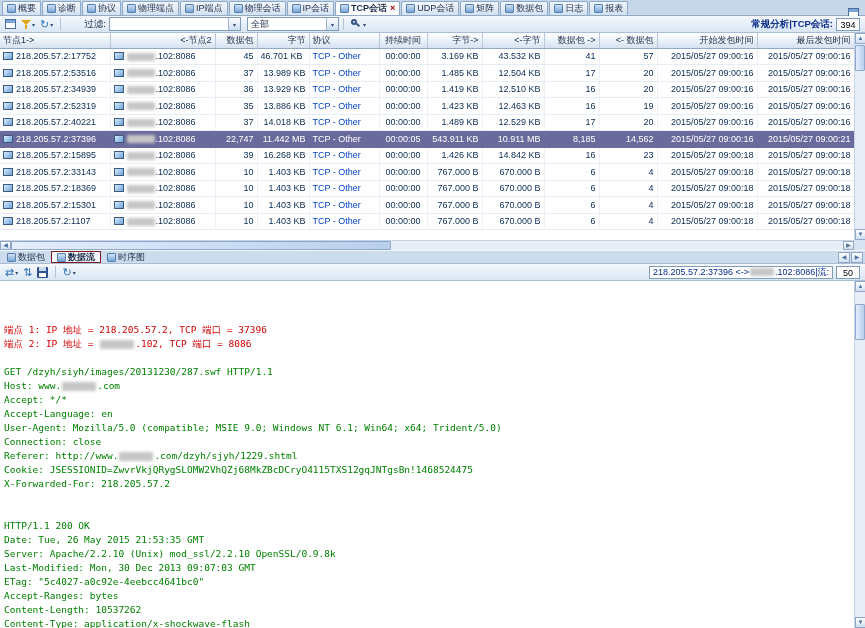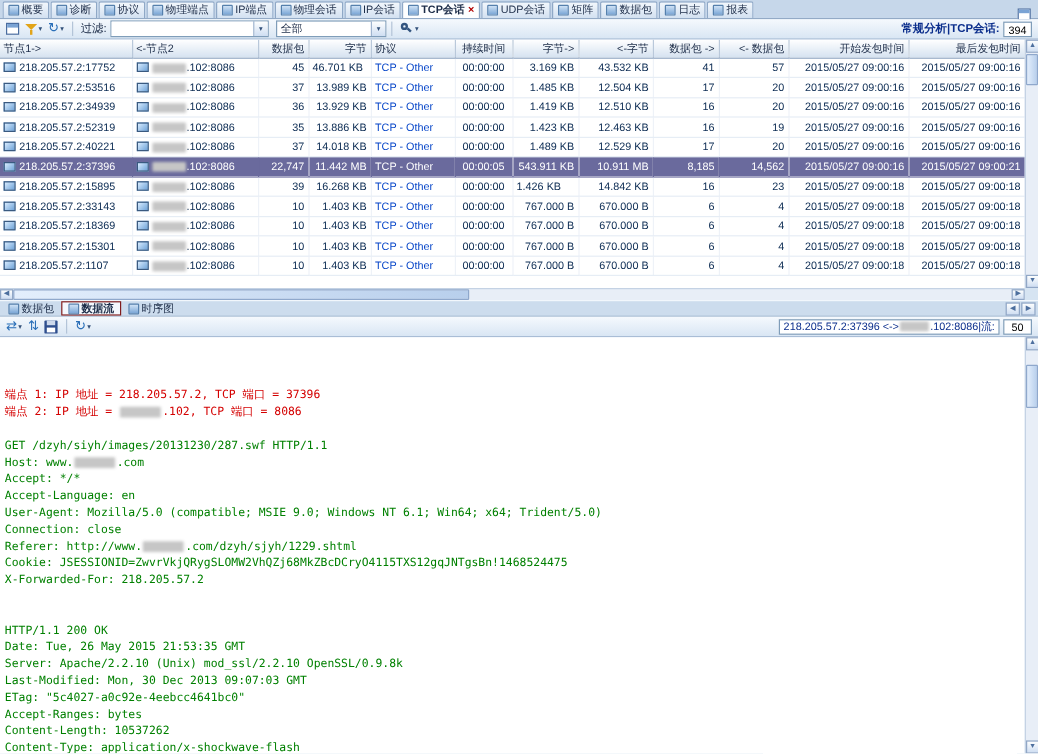--- a/index.html
+++ b/index.html
@@ -14,21 +14,21 @@
   .tab-close{color:#b00000;font-weight:bold;margin-left:3px;font-size:9px;line-height:9px;}
   .tabbar-end{margin-left:auto;margin-right:3px;margin-bottom:2px;}
   .icon-grid{display:inline-block;width:11px;height:10px;border:1px solid #4a6da0;background:#fff;position:relative;box-sizing:border-box;vertical-align:middle;}
   .icon-grid::before{content:"";position:absolute;left:0;top:0;right:0;height:3px;background:#7aa3d4;}
 
   
   .toolbar{position:absolute;left:0;top:16px;width:100%;height:17px;background:linear-gradient(#f5f9fd,#d9e6f4);border-bottom:1px solid #a9bdd6;display:flex;align-items:center;padding:0 3px;box-sizing:border-box;font-size:9.5px;color:#1c2c48;}
   .tbtn{display:inline-flex;align-items:center;height:15px;padding:0 2px;margin-right:1px;}
   .caret{font-size:6px;color:#33517a;margin-left:1px;}
   .sep{width:1px;height:12px;background:#b3c4d8;margin:0 4px;flex:none;}
-  .lbl{margin:0 3px 0 2px;white-space:nowrap;text-align:right;}
+  .lbl{margin:0 3px 0 19px;white-space:nowrap;text-align:right;}
   .combo-wrap{display:inline-flex;align-items:stretch;height:14px;border:1px solid #7f9db9;background:#fff;box-sizing:border-box;}
   .combo-wrap input{border:none;outline:none;height:100%;font-size:9px;padding:0 2px;width:114px;font-family:"Liberation Sans",sans-serif;}
   .combo-text{display:inline-flex;align-items:center;padding:0 3px;font-size:9px;width:72px;}
   .drop-btn{width:11px;display:flex;align-items:center;justify-content:center;background:linear-gradient(#fdfefe,#cfdef2);border-left:1px solid #9fb4cf;font-size:6px;color:#33517a;}
   .icon-funnel{display:inline-block;width:10px;height:11px;position:relative;}
   .icon-funnel::before{content:"";position:absolute;left:0;top:1px;border-left:5px solid transparent;border-right:5px solid transparent;border-top:5px solid #e2a418;}
   .icon-funnel::after{content:"";position:absolute;left:4px;top:6px;width:2px;height:4px;background:#e2a418;}
   .icon-refresh{color:#2a6fb8;font-size:11px;line-height:11px;}
   .icon-search{display:inline-block;width:12px;height:12px;position:relative;}
   .icon-search::before{content:"";position:absolute;left:1px;top:1px;width:6px;height:6px;border:2px solid #33557f;border-radius:50%;box-sizing:border-box;}
@@ -193,21 +193,21 @@
           <col style="width:55px">
           <col style="width:62px">
         <col style="width:55px">
           <col style="width:58px">
           <col style="width:100px">
           <col style="width:97px">
       </colgroup>
       <thead>
           <tr id="thead-row">
             <th style="text-align: left;">节点1-&gt;</th>
-            <th style="text-align: left;">&lt;-节点2</th>
+            <th style="text-align: right;">&lt;-节点2</th>
             <th style="text-align: right;">数据包</th>
             <th style="text-align: right;">字节</th>
             <th style="text-align: left;">协议</th>
             <th style="text-align: center;">持续时间</th>
             <th style="text-align: right;">字节-&gt;</th>
             <th style="text-align: right;">&lt;-字节</th>
             <th style="text-align: right;">数据包 -&gt;</th>
             <th style="text-align: right;">&lt;- 数据包</th>
             <th style="text-align: right;">开始发包时间</th>
             <th style="text-align: right;">最后发包时间</th>
@@ -298,21 +298,21 @@
             <td style="text-align: right;">2015/05/27 09:00:16</td>
             <td style="text-align: right;">2015/05/27 09:00:21</td>
           </tr>
           <tr>
             <td><span class="host-icon"></span><span>218.205.57.2:15895</span></td>
             <td><span class="host-icon"></span><span class="redact redact-cell"></span><span>.102:8086</span></td>
             <td style="text-align: right;">39</td>
             <td style="text-align: right;">16.268 KB</td>
             <td class="proto" style="text-align: left;">TCP - Other</td>
             <td style="text-align: center;">00:00:00</td>
-            <td style="">1.426 KB</td>
+            <td style="text-align: right;">1.426 KB</td>
             <td style="text-align: right;">14.842 KB</td>
             <td style="text-align: right;">16</td>
             <td style="text-align: right;">23</td>
             <td style="text-align: right;">2015/05/27 09:00:18</td>
             <td style="text-align: right;">2015/05/27 09:00:18</td>
           </tr>
           <tr>
             <td><span class="host-icon"></span><span>218.205.57.2:33143</span></td>
             <td><span class="host-icon"></span><span class="redact redact-cell"></span><span>.102:8086</span></td>
             <td style="text-align: right;">10</td>

